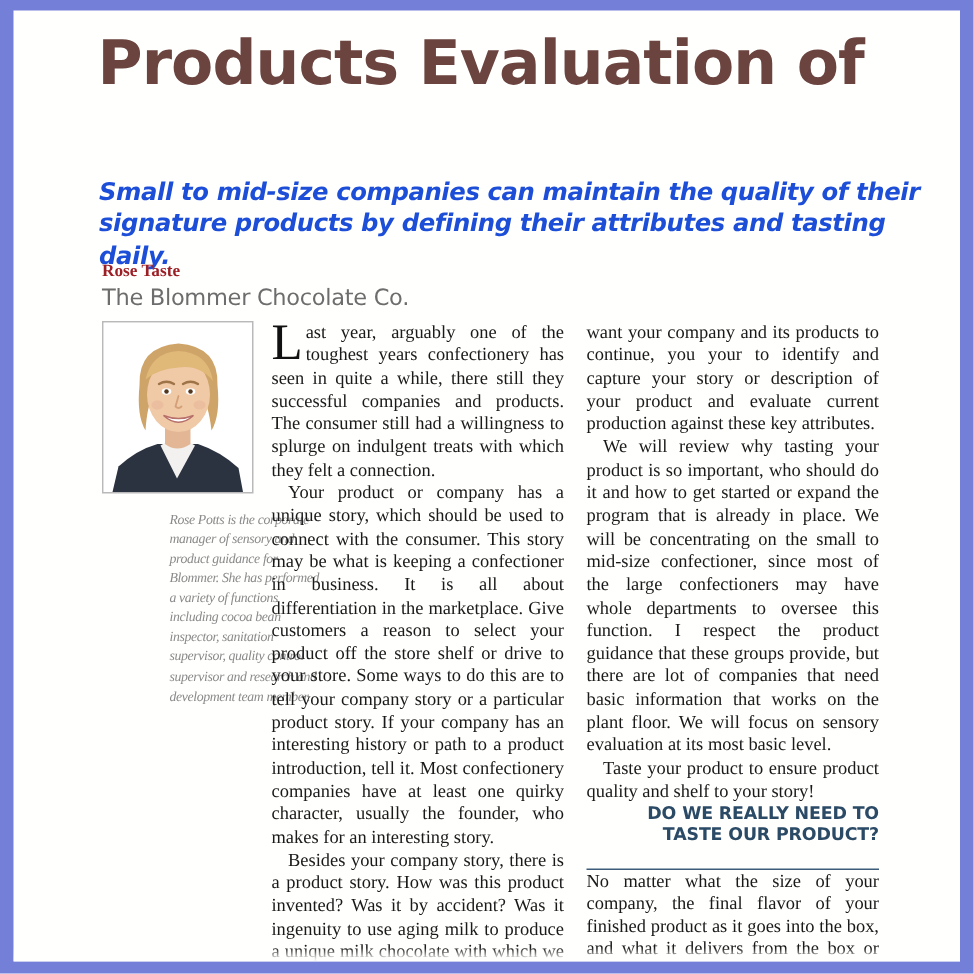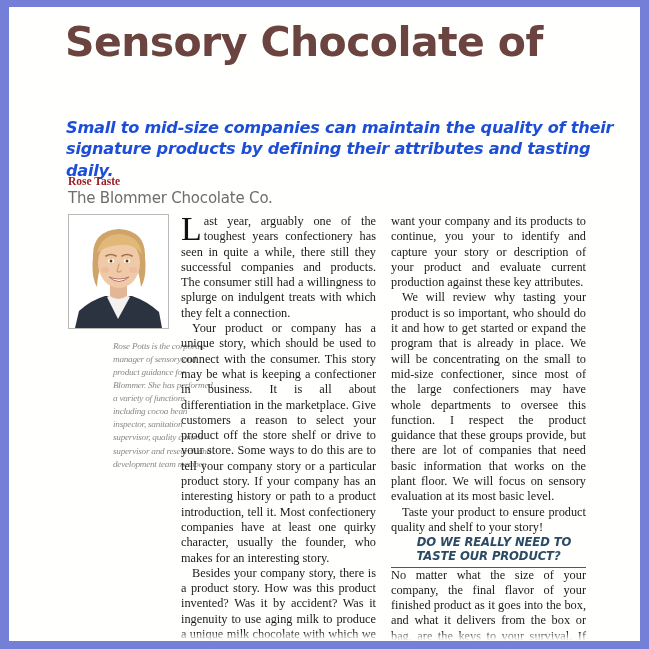--- a/index.html
+++ b/index.html
@@ -134,47 +134,46 @@
     color: #111;
   }
 
   .sec-head {
     font-family: "DejaVu Sans", sans-serif;
     font-weight: bold;
     font-size: 11.6px;
     line-height: 1.22;
     color: #2b4a66;
     letter-spacing: -0.1px;
-    text-align: center;
+    text-align: right;
     text-indent: 0;
     margin-top: 13px;
-    padding-bottom: 3px;
+    padding-bottom: 15px;
     border-bottom: 1.6px solid #3d5c7a;
     margin-bottom: 3px;
-    font-style: italic;
   }
 
   
   .cutoff {
     position: absolute;
     left: 0;
     bottom: 0;
     width: 631px;
     height: 9px;
     background: linear-gradient(to bottom, rgba(255,255,253,0) 0%, rgba(255,255,253,0.85) 75%, rgba(255,255,253,1) 100%);
     pointer-events: none;
   }
 </style>
 </head>
 <body>
 
 <div class="page">
 
   <div class="headline">
-    <span class="l1">Sensory Chocolate of</span>
+    <span class="l1">Products Evaluation of</span>
   </div>
 
   <div class="deck">Small to mid-size companies can maintain the quality of their signature products by defining their attributes and tasting daily.</div>
 
   <div class="byline-name">Rose Taste</div>
   <div class="byline-org">The Blommer Chocolate Co.</div>
 
   <div class="photo-frame">
     <svg width="99" height="113" viewBox="0 0 99 113">
       <rect x="0" y="0" width="99" height="113" fill="#ffffff"></rect>

